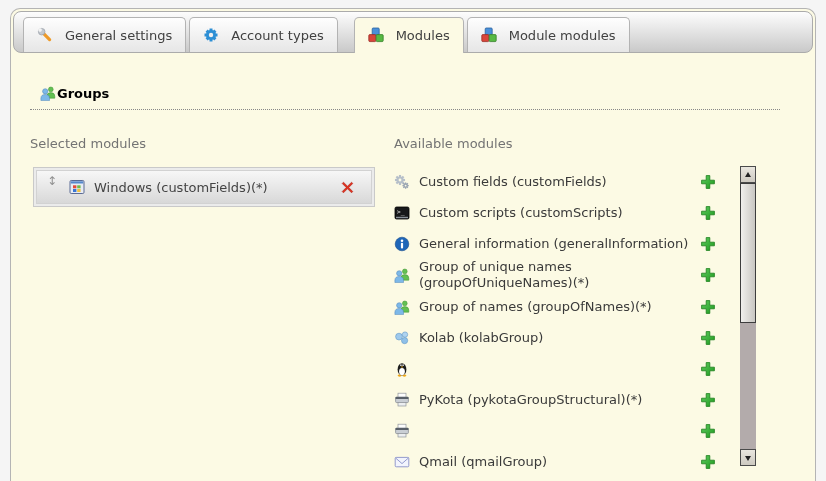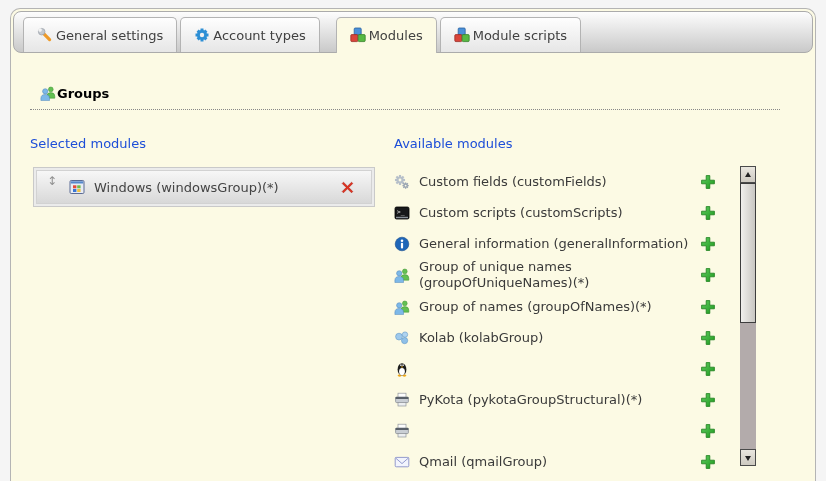--- a/index.html
+++ b/index.html
@@ -27,21 +27,21 @@
     background: linear-gradient(#fdfdfd, #c9c9c9);
     border: 1px solid #ababab;
     border-radius: 8px;
     display: flex;
     align-items: flex-end;
     padding-left: 9px;
   }
   .tab {
     display: flex;
     align-items: center;
-    gap: 3px;
+    gap: 12px;
     padding: 9px 13px;
     background: linear-gradient(#fefefe, #e6e6e6);
     border: 1px solid #b3b3b3;
     border-bottom: none;
     border-radius: 5px 5px 0 0;
     margin-right: 3px;
     color: #414141;
     cursor: pointer;
     white-space: nowrap;
   }
@@ -64,21 +64,21 @@
     align-items: center;
     padding: 0 0 7px 10px;
     border-bottom: 1px dotted #888;
     font-weight: bold;
     color: #000;
   }
   .section-header .ric { width: 17px; height: 17px; }
   .columns { display: flex; margin-top: 26px; }
   .col-left { width: 348px; }
   .col-right { width: 362px; margin-left: 16px; }
-  .col-heading { color: #1d4ed8; }
+  .col-heading { color: #737373; }
   
   .selbox {
     margin: 16px 0 0 3px;
     width: 342px;
     background: #ebebeb;
     border: 1px solid #c9c9c9;
     padding: 2px;
   }
   .selrow {
     height: 34px;
@@ -194,21 +194,21 @@
       <span>Modules</span>
     </div>
     <div class="tab">
       <span class="ticon">
         <svg viewBox="0 0 16 16">
           <rect x="4.2" y="1" width="7" height="7" rx="1" fill="#4a90d9" stroke="#2b62a0" stroke-width="0.8"></rect>
           <rect x="0.8" y="7.6" width="7" height="7" rx="1" fill="#d9453a" stroke="#992c24" stroke-width="0.8"></rect>
           <rect x="8.2" y="7.6" width="7" height="7" rx="1" fill="#57b943" stroke="#35802a" stroke-width="0.8"></rect>
         </svg>
       </span>
-      <span>Module scripts</span>
+      <span>Module modules</span>
     </div>
   </div>
 
   <div class="content">
 
     <div class="section-header">
       <span class="ric">
         <svg viewBox="0 0 16 16">
           <circle cx="10.8" cy="4.4" r="2.4" fill="#62c052" stroke="#3a8f2e" stroke-width="0.5"></circle>
           <path d="M6.8,13.2 v-2.1 a4,3.5 0 0 1 8,0 v2.1 z" fill="#62c052" stroke="#3a8f2e" stroke-width="0.5"></path>
@@ -229,21 +229,21 @@
             <span class="ric">
               <svg viewBox="0 0 16 16">
                 <rect x="1" y="1.5" width="14" height="13" rx="1.2" fill="#e8ecf4" stroke="#5b6b94" stroke-width="1"></rect>
                 <rect x="1.8" y="2.3" width="12.4" height="2.2" fill="#5588cc"></rect>
                 <rect x="4" y="6.3" width="3.4" height="3" fill="#e5493a"></rect>
                 <rect x="8.2" y="6.3" width="3.4" height="3" fill="#70bb4a"></rect>
                 <rect x="4" y="10" width="3.4" height="3" fill="#3a76d2"></rect>
                 <rect x="8.2" y="10" width="3.4" height="3" fill="#f0c040"></rect>
               </svg>
             </span>
-            <span class="rlabel">Windows (windowsGroup)(*)</span>
+            <span class="rlabel">Windows (customFields)(*)</span>
             <button class="xbtn">
               <svg viewBox="0 0 16 16">
                 <path d="M3,4.2 L6.8,8 3,11.8 4.2,13 8,9.2 11.8,13 13,11.8 9.2,8 13,4.2 11.8,3 8,6.8 4.2,3 Z" fill="#e0321f" stroke="#a81810" stroke-width="0.5"></path>
               </svg>
             </button>
           </div>
         </div>
       </div>
 
       <div class="col-right">

